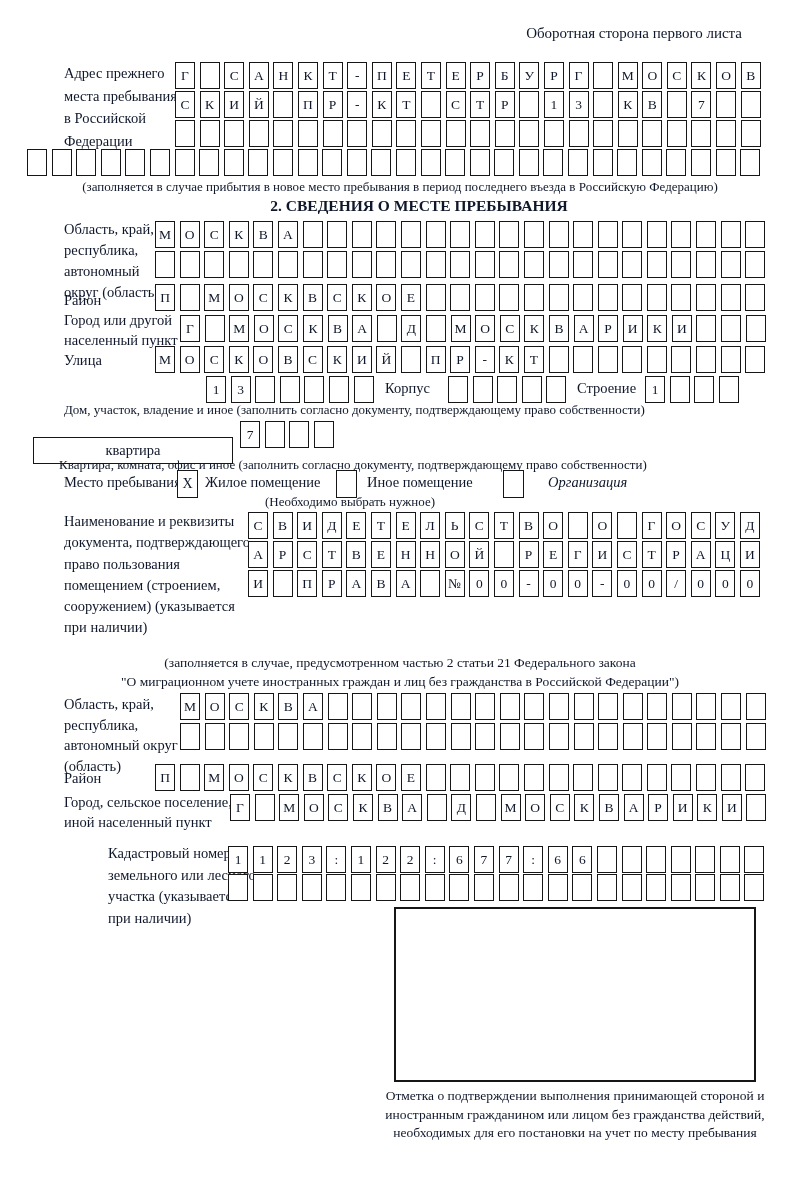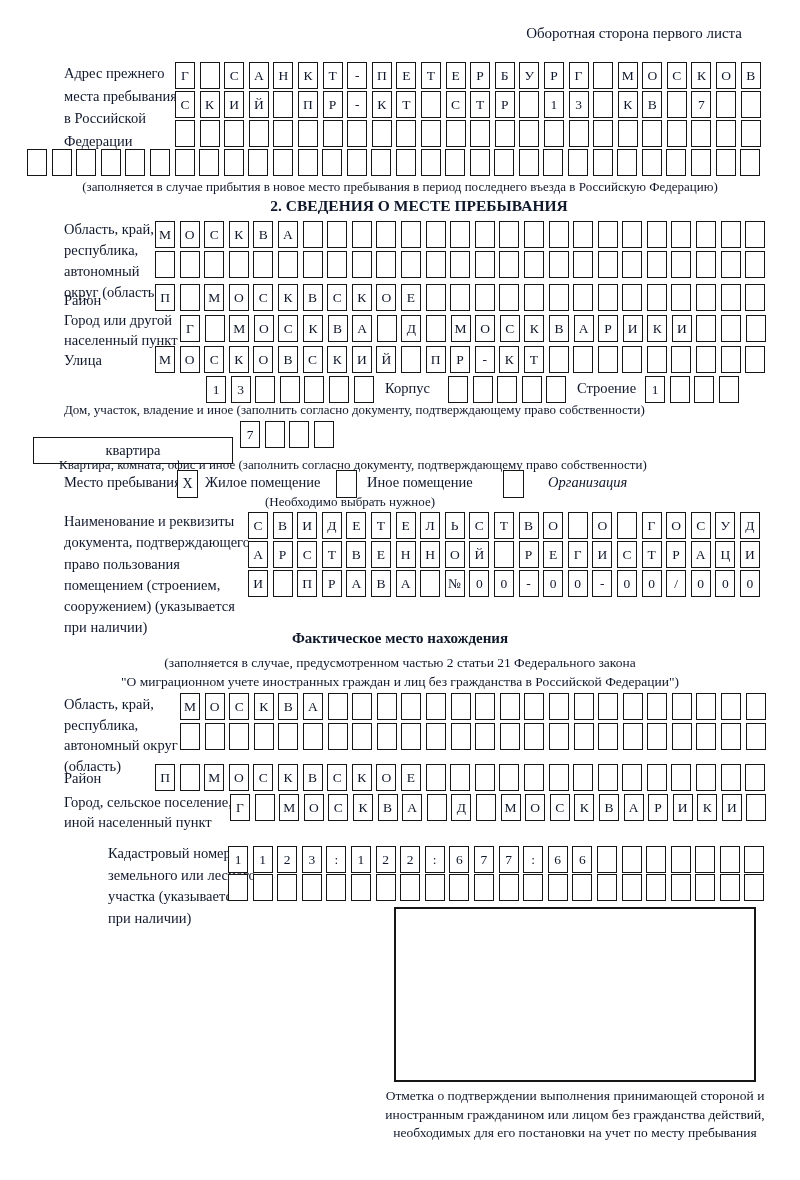--- a/index.html
+++ b/index.html
@@ -414,21 +414,20 @@
       <span class="cell">0</span>
       <span class="cell">-</span>
       <span class="cell">0</span>
       <span class="cell">0</span>
       <span class="cell">/</span>
       <span class="cell">0</span>
       <span class="cell">0</span>
       <span class="cell">0</span>
     </div>
 
-  <div class="ttl" style="top:630px;font-size:15px;">Фактическое место нахождения</div>
   <div class="cap" style="left:0;top:655px;width:800px;text-align:center;font-size:13.5px;">(заполняется в случае, предусмотренном частью 2 статьи 21 Федерального закона</div>
   <div class="cap" style="left:0;top:674px;width:800px;text-align:center;font-size:13.5px;">"О миграционном учете иностранных граждан и лиц без гражданства в Российской Федерации")</div>
 
   <div class="lbl" style="left:64px;top:694px;line-height:20.5px;">Область, край,
 республика,
 автономный округ
 (область)</div>
   <div class="row" style="left:180px;top:693px;">
       <span class="cell">М</span>
       <span class="cell">О</span>

